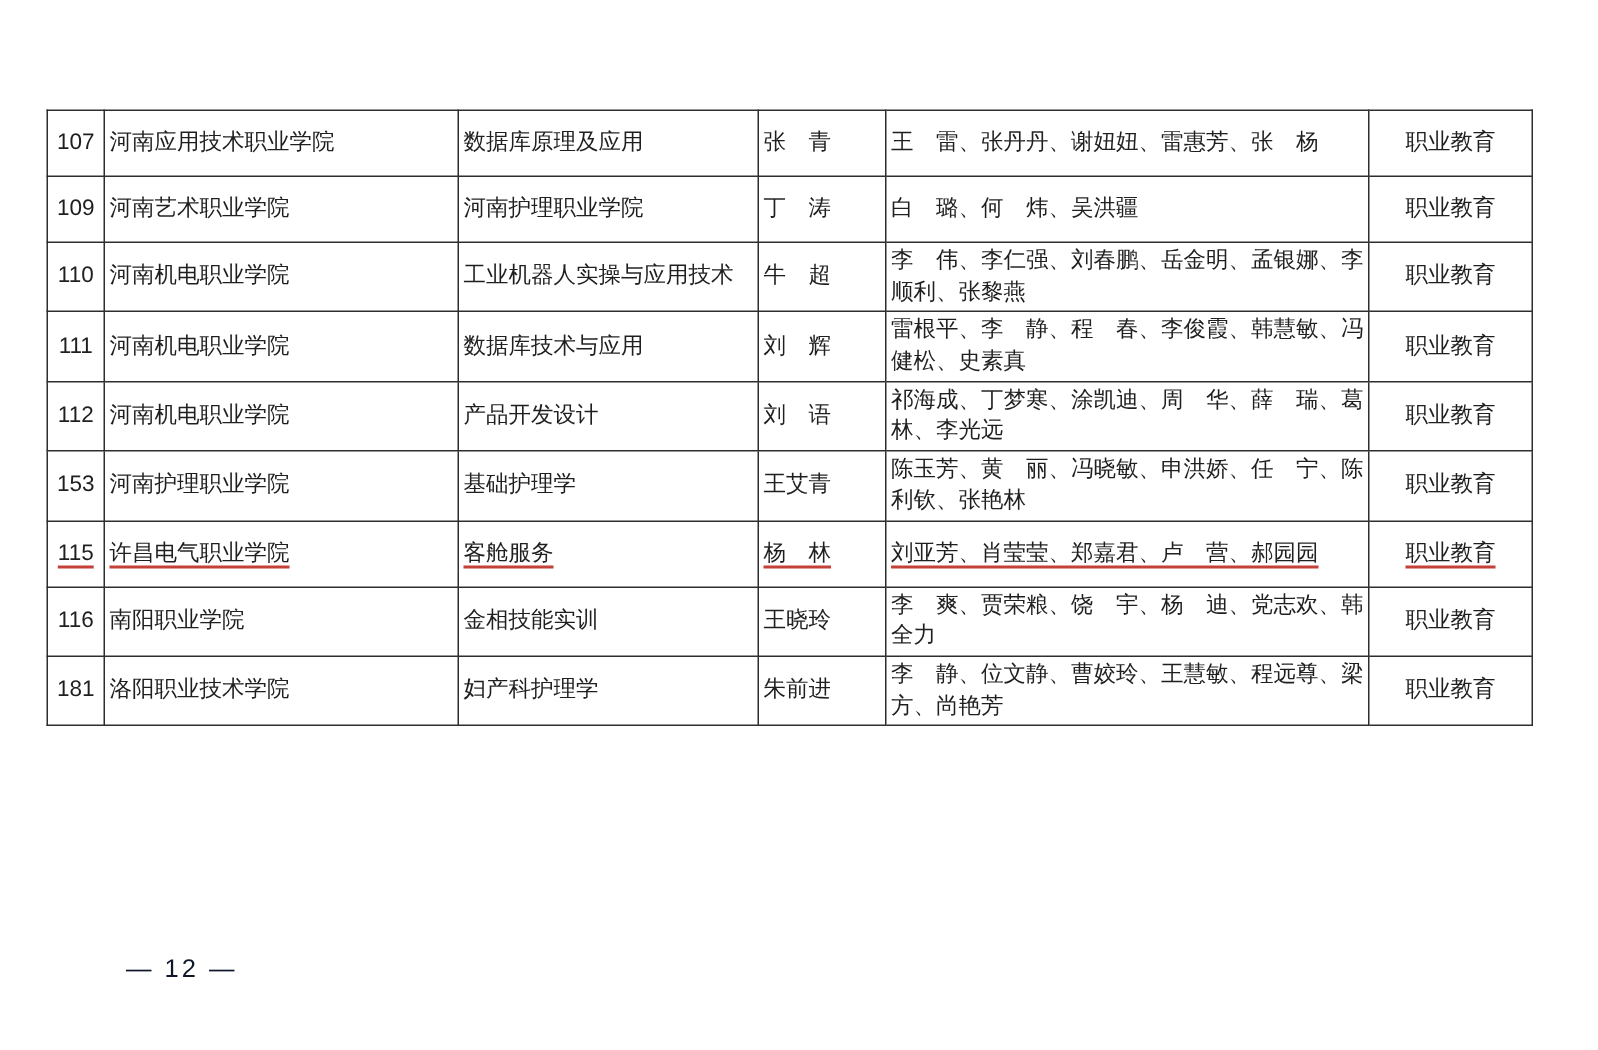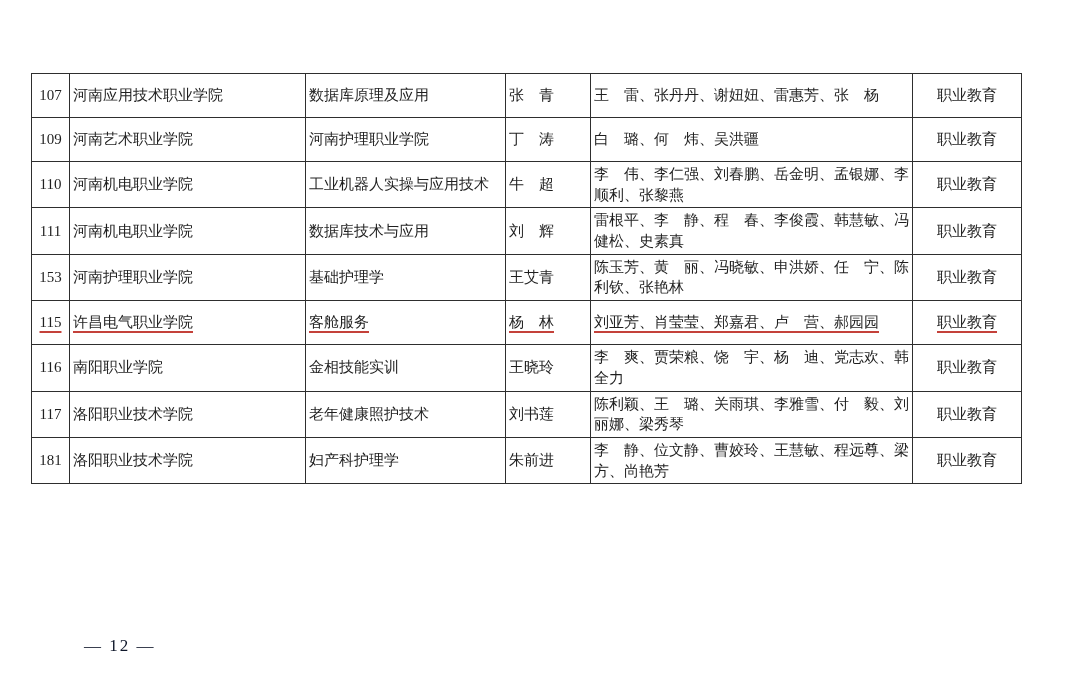--- a/index.html
+++ b/index.html
@@ -5,21 +5,21 @@
   html, body {
     margin: 0;
     padding: 0;
     background: #ffffff;
   }
   .page {
     position: relative;
     width: 1065px;
     height: 700px;
     background: #ffffff;
-    font-family: Liberation Serif, serif;
+    font-family: Liberation Sans, sans-serif;
     color: #1f1f1f;
     overflow: hidden;
     border-radius: 19px;
   }
   .table-wrap {
     position: absolute;
     left: 31px;
     top: 73px;
   }
   table.courses {
@@ -102,20 +102,28 @@
   </tr>
           <tr>
     <td class="c-no">111</td>
     <td class="c-school">河南机电职业学院</td>
     <td class="c-course">数据库技术与应用</td>
     <td class="c-leader">刘　辉</td>
     <td class="c-members">雷根平、李　静、程　春、李俊霞、韩慧敏、冯健松、史素真</td>
     <td class="c-cat">职业教育</td>
   </tr>
           <tr>
+    <td class="c-no">112</td>
+    <td class="c-school">河南机电职业学院</td>
+    <td class="c-course">产品开发设计</td>
+    <td class="c-leader">刘　语</td>
+    <td class="c-members">祁海成、丁梦寒、涂凯迪、周　华、薛　瑞、葛　林、李光远</td>
+    <td class="c-cat">职业教育</td>
+  </tr>
+          <tr>
     <td class="c-no">153</td>
     <td class="c-school">河南护理职业学院</td>
     <td class="c-course">基础护理学</td>
     <td class="c-leader">王艾青</td>
     <td class="c-members">陈玉芳、黄　丽、冯晓敏、申洪娇、任　宁、陈利钦、张艳林</td>
     <td class="c-cat">职业教育</td>
   </tr>
           <tr class="hl">
     <td class="c-no">115</td>
     <td class="c-school">许昌电气职业学院</td>
@@ -126,28 +134,20 @@
   </tr>
           <tr>
     <td class="c-no">116</td>
     <td class="c-school">南阳职业学院</td>
     <td class="c-course">金相技能实训</td>
     <td class="c-leader">王晓玲</td>
     <td class="c-members">李　爽、贾荣粮、饶　宇、杨　迪、党志欢、韩全力</td>
     <td class="c-cat">职业教育</td>
   </tr>
           <tr>
-    <td class="c-no">117</td>
-    <td class="c-school">洛阳职业技术学院</td>
-    <td class="c-course">老年健康照护技术</td>
-    <td class="c-leader">刘书莲</td>
-    <td class="c-members">陈利颖、王　璐、关雨琪、李雅雪、付　毅、刘丽娜、梁秀琴</td>
-    <td class="c-cat">职业教育</td>
-  </tr>
-          <tr>
     <td class="c-no">181</td>
     <td class="c-school">洛阳职业技术学院</td>
     <td class="c-course">妇产科护理学</td>
     <td class="c-leader">朱前进</td>
     <td class="c-members">李　静、位文静、曹姣玲、王慧敏、程远尊、梁　方、尚艳芳</td>
     <td class="c-cat">职业教育</td>
   </tr>
         </tbody>
     </table>
   </div>

